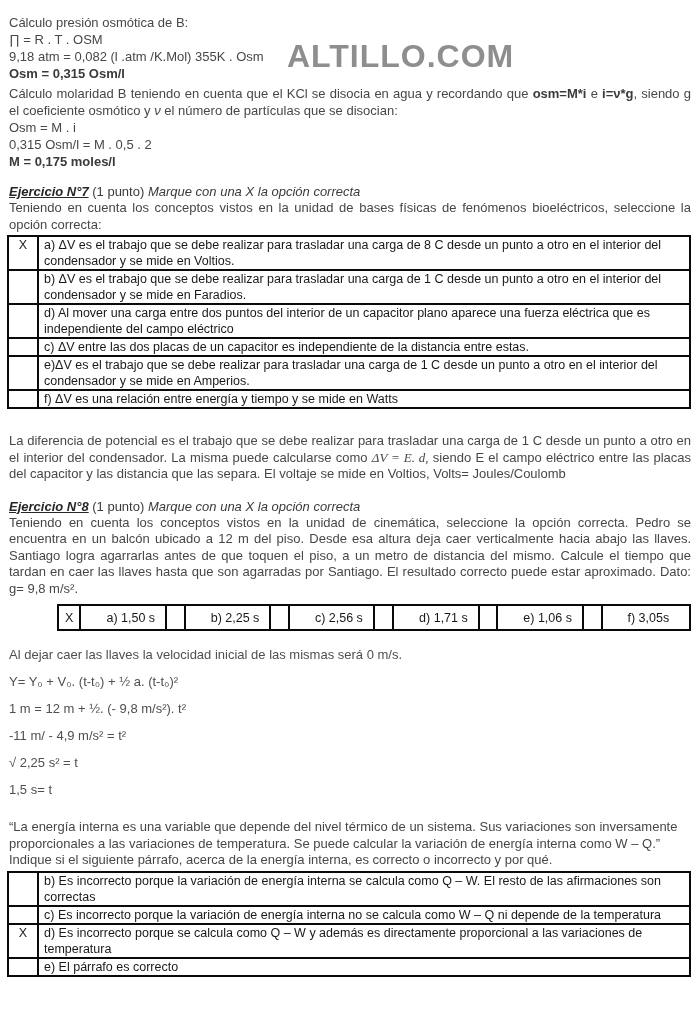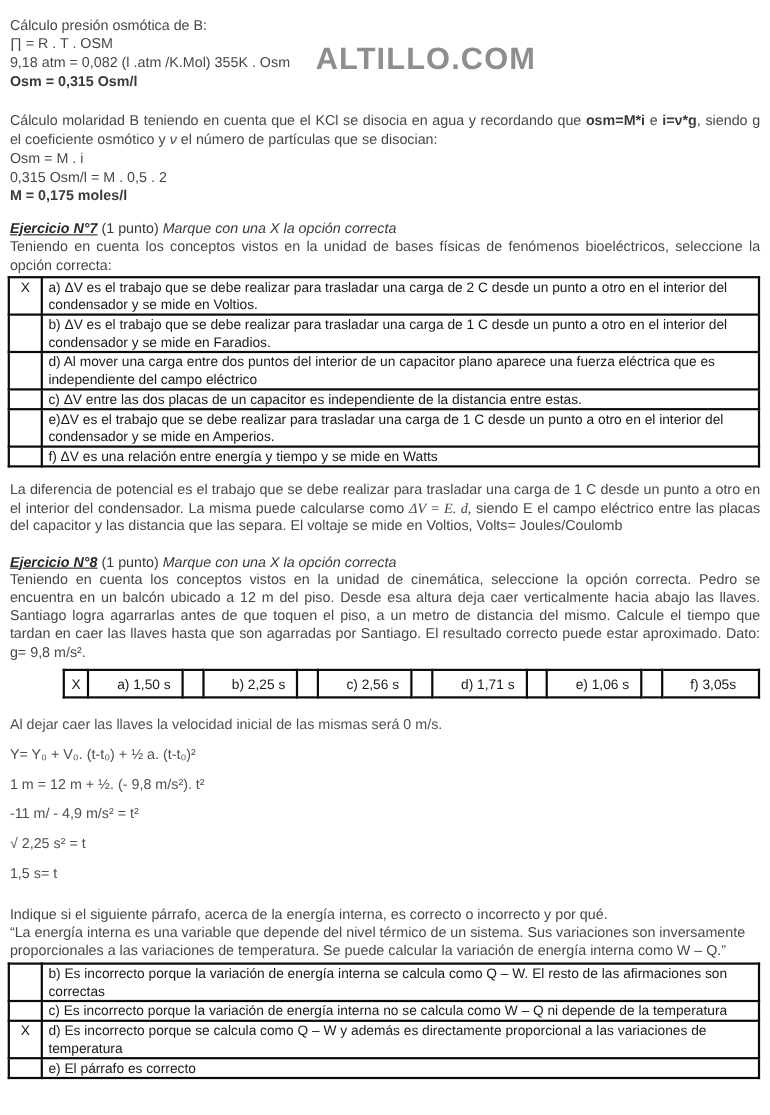--- a/index.html
+++ b/index.html
@@ -4,40 +4,40 @@
 <style>
   html,body{margin:0;padding:0;background:#ffffff;}
   body{width:700px;height:1014px;overflow:hidden;
        font-family:"Liberation Sans","DejaVu Sans",sans-serif;
        color:#474747;font-size:13px;}
   .page{position:relative;width:700px;height:1014px;box-sizing:border-box;padding:14px 9px 0 9px;}
   p{margin:0;line-height:17px;}
   .b{font-weight:bold;color:#3a3a3a;}
   .i{font-style:italic;}
   .just{text-align:justify;line-height:16.5px;}
-  .watermark{position:absolute;left:287px;top:38px;font-size:28px;font-weight:bold;
+  .watermark{position:absolute;left:287px;top:38px;font-size:32px;font-weight:bold;
              color:#8e8e8e;letter-spacing:1px;}
   .exhead{margin-top:12px;color:#2f2f2f;line-height:17px;}
   .extitle{font-weight:bold;font-style:italic;text-decoration:underline;color:#262626;}
   .expts{color:#3a3a3a;}
   .exinstr{font-style:italic;color:#3a3a3a;}
   .math{font-family:"Liberation Serif","DejaVu Serif",serif;font-style:italic;}
   table{border-collapse:collapse;color:#191919;}
   table.opts{width:684px;margin-left:-2px;margin-top:2px;}
   table.opts td{border:2px solid #0a0a0a;padding:0 5px;line-height:16px;
                 vertical-align:top;font-size:12.5px;}
   table.opts td.mk{width:24px;text-align:center;padding:0 2px;}
   table.row8{margin-left:48px;margin-top:7px;}
   table.row8 td{border:2px solid #0a0a0a;line-height:16px;height:23px;
                 font-size:12.5px;vertical-align:middle;padding:0 4px;}
   table.row8 td.mk8{width:16px;text-align:center;}
   table.row8 td.opt8{width:80px;padding-left:25px;}
-  .gap-a{margin-top:20px;}
+  .gap-a{margin-top:4px;}
   .gap-b{margin-top:13px;}
-  .gap-c{margin-top:12px;}
+  .gap-c{margin-top:24px;}
   .gap-d{margin-top:15px;}
   .gap-e{margin-top:21px;}
   .sol{color:#4f4f4f;margin-top:11px;line-height:16px;}
   .sol.first{margin-top:16px;}
 </style>
 </head>
 <body>
 
 <div class="page">
 
@@ -57,21 +57,21 @@
     <p class="b">M = 0,175 moles/l</p>
   </div>
 
   <div class="gap-b">
     <p class="exhead"><span class="extitle">Ejercicio N°7</span><span class="expts"> (1 punto) </span><span class="exinstr">Marque con una X la opción correcta</span></p>
     <p class="just">Teniendo en cuenta los conceptos vistos en la unidad de bases físicas de fenómenos bioeléctricos, seleccione la opción correcta:</p>
     <table class="opts">
       <tbody>
           <tr>
             <td class="mk">X</td>
-            <td>a) ΔV es el trabajo que se debe realizar para trasladar una carga de 2 C desde un punto a otro en el interior del condensador y se mide en Voltios.</td>
+            <td>a) ΔV es el trabajo que se debe realizar para trasladar una carga de 8 C desde un punto a otro en el interior del condensador y se mide en Voltios.</td>
           </tr>
       <tr>
             <td class="mk"></td>
             <td>b) ΔV es el trabajo que se debe realizar para trasladar una carga de 1 C desde un punto a otro en el interior del condensador y se mide en Faradios.</td>
           </tr>
       <tr>
             <td class="mk"></td>
             <td>d) Al mover una carga entre dos puntos del interior de un capacitor plano aparece una fuerza eléctrica que es independiente del campo eléctrico</td>
           </tr>
       <tr>
@@ -114,22 +114,22 @@
       </table>
     <p class="sol first">Al dejar caer las llaves la velocidad inicial de las mismas será 0 m/s.</p>
     <p class="sol">Y= Y₀ + V₀. (t-t₀) + ½ a. (t-t₀)²</p>
     <p class="sol">1 m = 12 m + ½. (- 9,8 m/s²). t²</p>
     <p class="sol">-11 m/ - 4,9 m/s² = t²</p>
     <p class="sol">√ 2,25 s² = t</p>
     <p class="sol">1,5 s= t</p>
   </div>
 
   <div class="gap-e">
+    <p style="line-height:16.5px;">“La energía interna es una variable que depende del nivel térmico de un sistema. Sus variaciones son inversamente proporcionales a las variaciones de temperatura. Se puede calcular la variación de energía interna como W – Q.”</p>
     <p style="line-height:16.5px;">Indique si el siguiente párrafo, acerca de la energía interna, es correcto o incorrecto y por qué.</p>
-    <p style="line-height:16.5px;">“La energía interna es una variable que depende del nivel térmico de un sistema. Sus variaciones son inversamente proporcionales a las variaciones de temperatura. Se puede calcular la variación de energía interna como W – Q.”</p>
     <table class="opts">
       <tbody>
       <tr>
             <td class="mk"></td>
             <td>b) Es incorrecto porque la variación de energía interna se calcula como Q – W. El resto de las afirmaciones son correctas</td>
           </tr>
       <tr>
             <td class="mk"></td>
             <td>c) Es incorrecto porque la variación de energía interna no se calcula como W – Q  ni depende de la temperatura</td>
           </tr>

